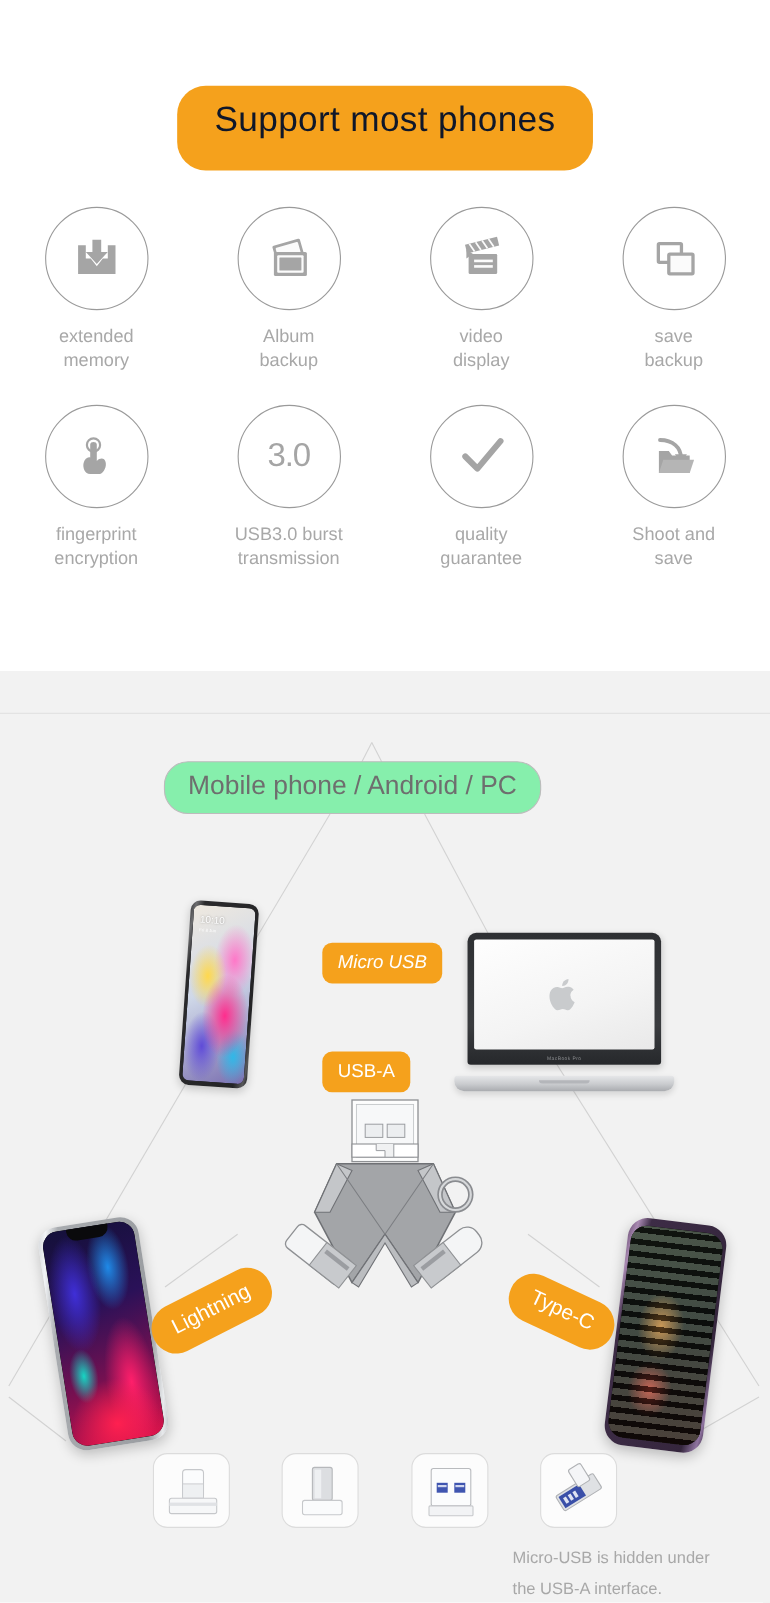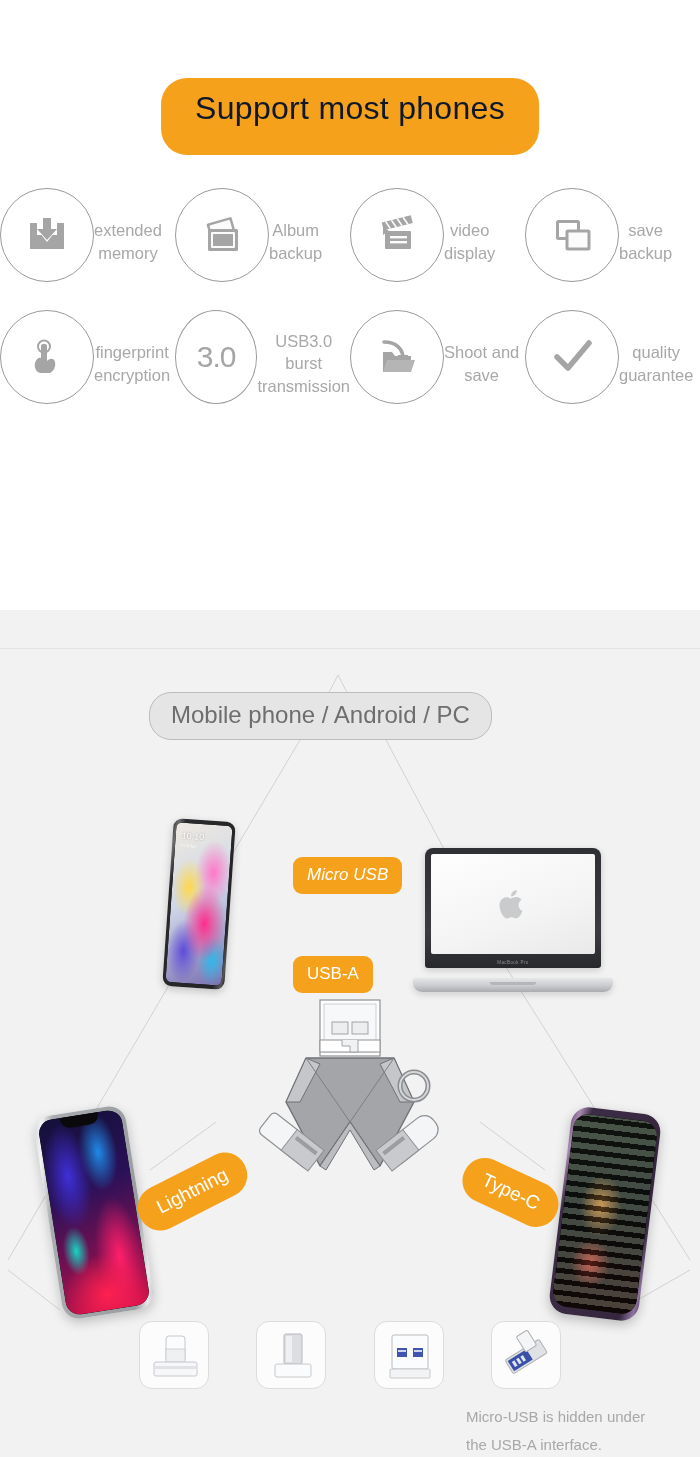--- a/index.html
+++ b/index.html
@@ -34,21 +34,21 @@
 
   .icon-grid {
     position: absolute;
     left: 0; top: 188px;
     width: 700px;
   }
   .icon-row { display: flex; width: 700px; }
   .icon-cell {
     width: 175px;
     display: flex;
-    flex-direction: row;
+    flex-direction: column;
     align-items: center;
   }
   .icon-circle {
     width: 94px; height: 94px;
     border: 1.6px solid #9a9a9a;
     border-radius: 50%;
     display: flex;
     align-items: center;
     justify-content: center;
     background: #fff;
@@ -82,21 +82,21 @@
     left: 0; top: 0;
     width: 700px; height: 847px;
   }
 
   .compat-pill {
     position: absolute;
     left: 149px; top: 692px;
     padding: 8px 21px 10px;
     border: 1px solid #bcbcbc;
     border-radius: 22px;
-    background: #e5e5e5;
+    background: #86efac;
     color: #6e6e6e;
     font-size: 24px;
     white-space: nowrap;
     z-index: 4;
   }
 
   .badge {
     position: absolute;
     background: #f5a11c;
     color: #ffffff;
@@ -426,42 +426,42 @@
             <span class="icon-num">3.0</span>
           </div>
           <div class="icon-label">
             <span>USB3.0 burst</span><br>
             <span>transmission</span>
           </div>
         </div>
 
         <div class="icon-cell">
           <div class="icon-circle">
+            <svg width="54" height="54" viewBox="0 0 54 54">
+              <path d="M12 27 L23 38 L44 13" fill="none" stroke="#a5a5a5" stroke-width="5.5" stroke-linecap="round" stroke-linejoin="round"></path>
+            </svg>
+          </div>
+          <div class="icon-label">
+            <span>quality</span><br>
+            <span>guarantee</span>
+          </div>
+        </div>
+
+        <div class="icon-cell">
+          <div class="icon-circle">
             <svg width="52" height="52" viewBox="0 0 52 52">
               <path d="M13 11 C25 11 32 18 32 27" fill="none" stroke="#a5a5a5" stroke-width="3.5" stroke-linecap="round"></path>
               <path d="M26.5 24 L37.5 24 L32 32 Z" fill="#a5a5a5"></path>
               <path d="M12 21 L21 21 L24 25 L40 25 L40 41 L12 41 Z" fill="#a5a5a5"></path>
               <path d="M12 41 L16 29 L44 29 L40 41 Z" fill="#b5b5b5"></path>
             </svg>
           </div>
           <div class="icon-label">
             <span>Shoot and</span><br>
             <span>save</span>
-          </div>
-        </div>
-
-        <div class="icon-cell">
-          <div class="icon-circle">
-            <svg width="54" height="54" viewBox="0 0 54 54">
-              <path d="M12 27 L23 38 L44 13" fill="none" stroke="#a5a5a5" stroke-width="5.5" stroke-linecap="round" stroke-linejoin="round"></path>
-            </svg>
-          </div>
-          <div class="icon-label">
-            <span>quality</span><br>
-            <span>guarantee</span>
           </div>
         </div>
       </div>
 
     </div>
   </section>
 
   <section class="bottom-section">
     <svg class="lines-svg" viewBox="0 0 700 847">
       <g stroke="#d2d2d2" stroke-width="1" fill="none">

